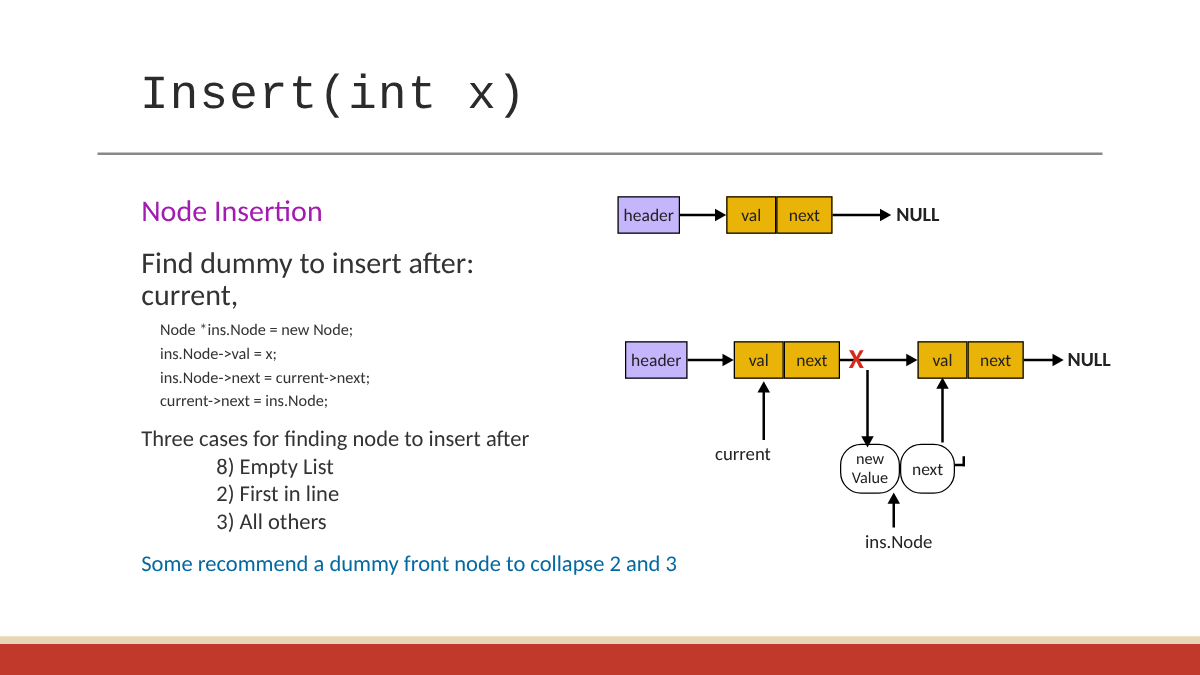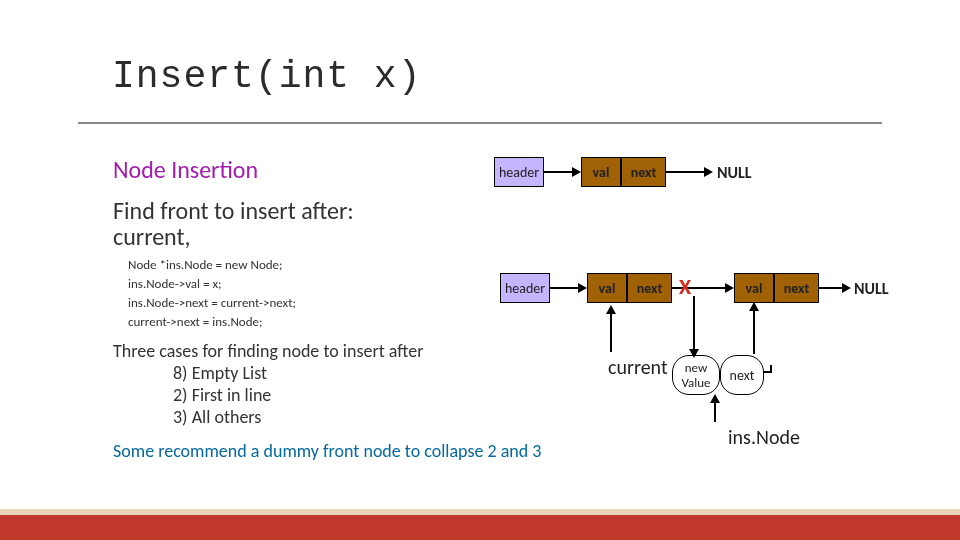--- a/index.html
+++ b/index.html
@@ -101,33 +101,32 @@
     position: absolute;
     border: 1px solid #000;
     font-size: 14px;
     font-family: Calibri, sans-serif;
     display: flex;
     align-items: center;
     justify-content: center;
     box-sizing: border-box;
   }
   .hdr { background: #c4b5fd; }
-  .vn  { background: #a16207; font-weight: bold; }
+  .vn  { background: #eab308; }
   .newbox { background: #fff; border-radius: 17px; }
   .null {
     position: absolute;
     font-size: 16px;
     font-weight: bold;
     font-family: Calibri, sans-serif;
   }
   .label {
     position: absolute;
-    font-size: 20px;
-    font-family: Calibri, sans-serif;
-    margin-left: 36px;
+    font-size: 15px;
+    font-family: Calibri, sans-serif;
   }
   
   .arrow-line {
     position: absolute;
     background: #000;
   }
   .arrow-head-r {
     position: absolute;
     width: 0; height: 0;
     border-top: 5px solid transparent;
@@ -160,21 +159,21 @@
 <body>
 
 <div class="slide">
 
   <div class="title">Insert(int x)</div>
   <div class="hr"></div>
 
   <div class="sub1">Node Insertion</div>
 
   <div class="sub2">
-    <span>Find front to insert after:</span><br>
+    <span>Find dummy to insert after:</span><br>
     <span>current,</span>
   </div>
 
   <div class="code">
     <div>Node *ins.Node = new Node;</div>
     <div>ins.Node-&gt;val = x;</div>
     <div>ins.Node-&gt;next = current-&gt;next;</div>
     <div>current-&gt;next = ins.Node;</div>
   </div>
 

